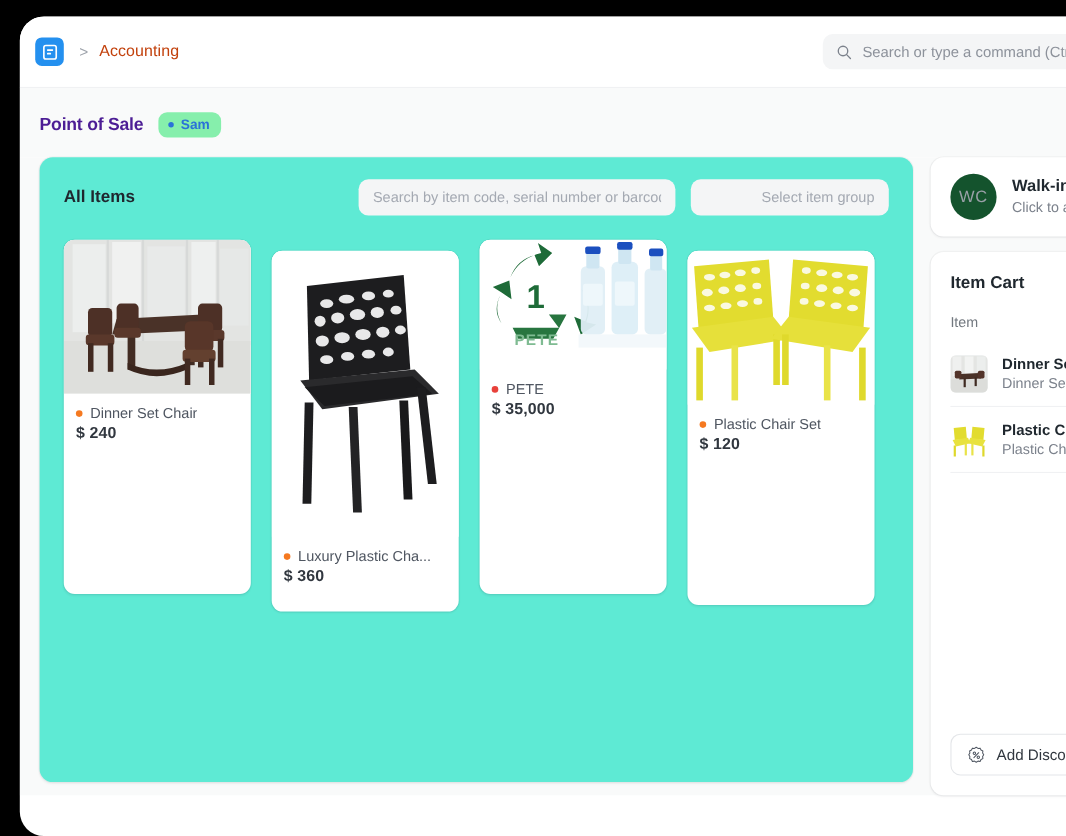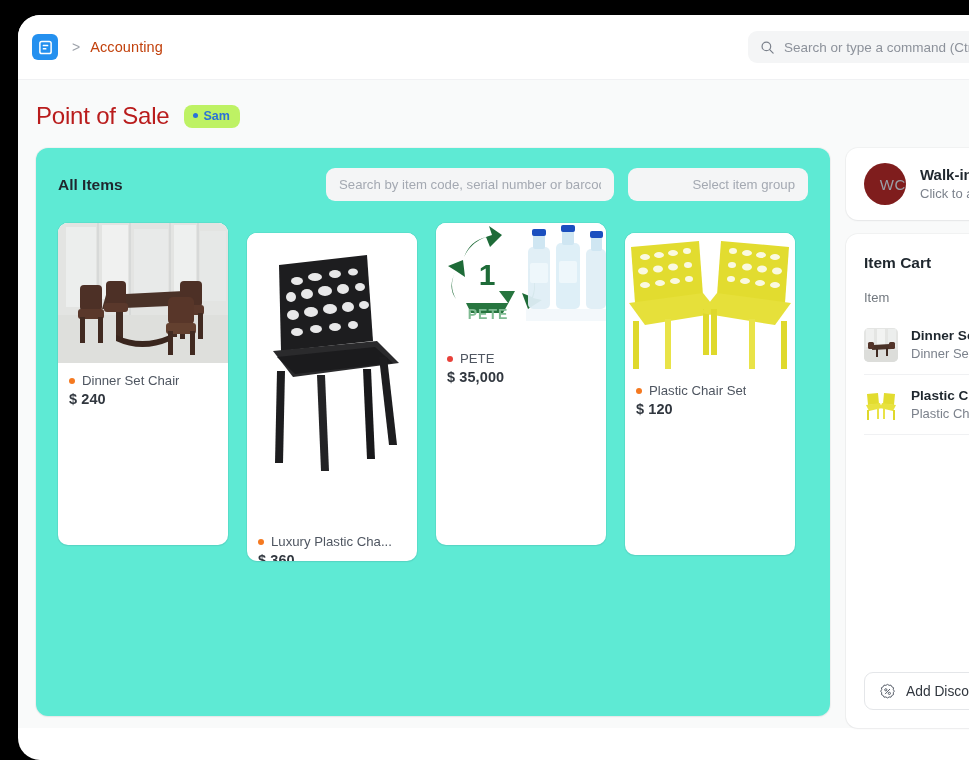--- a/index.html
+++ b/index.html
@@ -74,28 +74,28 @@
   .global-search svg { flex: 0 0 auto; }
 
   
   .page-head {
     background: #f9fafa;
     padding: 22px 0 18px 18px;
     display: flex; align-items: center;
     gap: 14px;
   }
   .page-title {
-    font-size: 24px;
-    font-weight: 400;
-    color: #b91c1c;
+    font-size: 16px;
+    font-weight: 700;
+    color: #4c1d95;
     letter-spacing: -.2px;
   }
   .status-pill {
     display: inline-flex; align-items: center; gap: 6px;
-    background: #bef264;
+    background: #86efac;
     color: #2b72d8;
     font-size: 12.5px;
     font-weight: 600;
     border-radius: 8px;
     padding: 4px 10px 5px 9px;
   }
   .pill-dot {
     width: 5px; height: 5px; border-radius: 50%;
     background: #2b72d8;
     display: inline-block;
@@ -193,21 +193,21 @@
     overflow: hidden;
     text-overflow: ellipsis;
   }
   .item-price {
     font-size: 14.5px;
     font-weight: 700;
     color: #31373f;
     letter-spacing: .1px;
   }
   .card-h1 { height: 322px; }
-  .card-h2 { height: 328px; gap: 31px; }
+  .card-h2 { height: 328px; }
   .card-h3 { height: 322px; }
   .card-h4 { height: 322px; }
   .thumb-tall { height: 260px; }
   .thumb-short { height: 118px; }
   .thumb-mid { height: 140px; }
   .card-1 { margin-top: 0; }
   .card-2 { margin-top: 10px; }
   .card-3 { margin-top: 0; }
   .card-4 { margin-top: 10px; }
 
@@ -225,22 +225,22 @@
     box-shadow: 0 1px 2px rgba(16,24,40,.05), 0 0 0 1px rgba(16,24,40,.035);
     height: 72px;
     display: flex;
     align-items: center;
     gap: 14px;
     padding: 0 18px;
   }
   .avatar {
     width: 42px; height: 42px;
     border-radius: 50%;
-    background: #7f1d1d;
-    display: flex; align-items: center; justify-content: flex-end;
+    background: #14532d;
+    display: flex; align-items: center; justify-content: center;
     color: #9aa0a8;
     font-size: 15px;
     letter-spacing: .6px;
     flex: 0 0 auto;
   }
   .cust-text { line-height: 1.45; overflow: hidden; }
   .cust-name {
     font-size: 15px; font-weight: 700; color: #1f272e;
     white-space: nowrap;
   }

